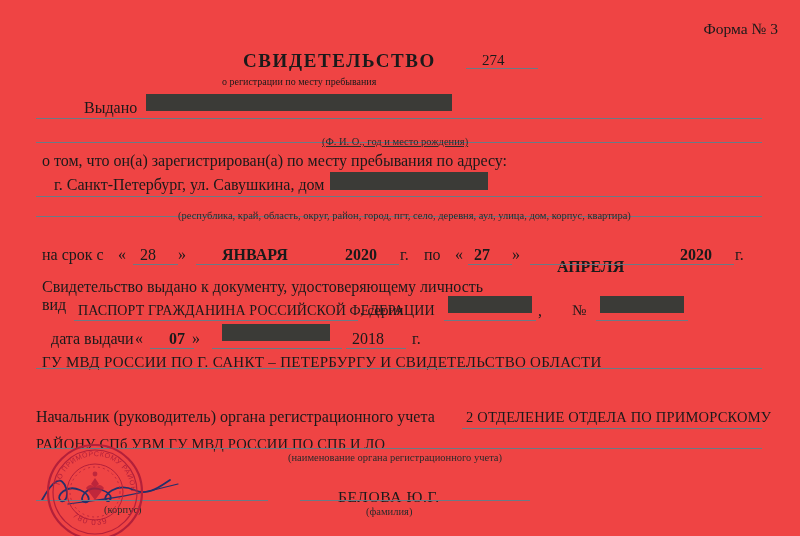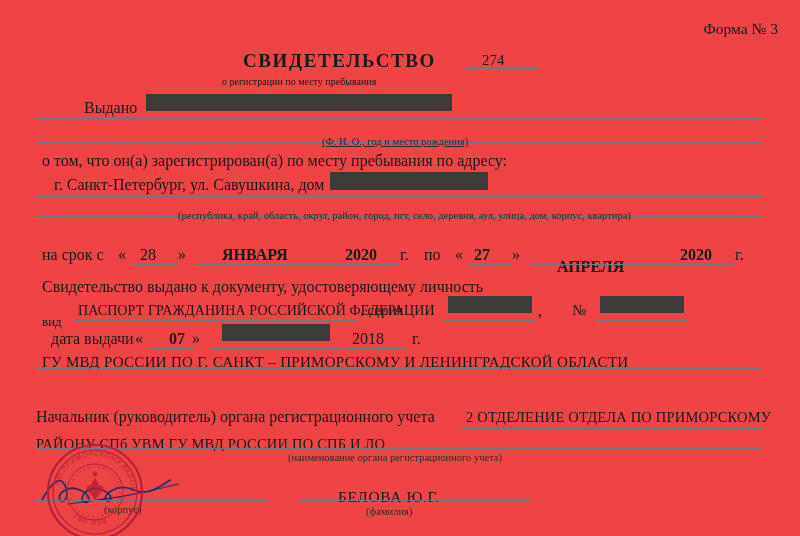--- a/index.html
+++ b/index.html
@@ -111,21 +111,21 @@
   #g1 { left: 400px; top: 246px; font-size: 16px; }
   #po { left: 424px; top: 246px; font-size: 16px; }
   #q3 { left: 455px; top: 246px; font-size: 16px; }
   #day-to { left: 474px; top: 246px; font-size: 16px; font-weight: 600; }
   #q4 { left: 512px; top: 246px; font-size: 16px; }
   #month-to { left: 557px; top: 258px; font-size: 16px; font-weight: 600; }
   #year-to { left: 680px; top: 246px; font-size: 16px; font-weight: 600; }
   #g2 { left: 735px; top: 246px; font-size: 16px; }
 
   #doc-line { left: 42px; top: 278px; font-size: 16px; }
-  #vid-label { left: 42px; top: 314px; font-size: 13px; }
+  #vid-label { left: 42px; top: 296px; font-size: 16px; }
   #vid-value { left: 78px; top: 303px; font-size: 14px; letter-spacing: .1px; }
   #seriya { left: 360px; top: 302px; font-size: 15px; }
   #comma { left: 538px; top: 302px; font-size: 16px; }
   #nomer { left: 572px; top: 302px; font-size: 15px; }
 
   #date-label { left: 42px; top: 330px; font-size: 16px; margin-left: 9px; }
   #q5 { left: 135px; top: 330px; font-size: 16px; }
   #issue-day { left: 169px; top: 330px; font-size: 16px; font-weight: 600; }
   #q6 { left: 192px; top: 330px; font-size: 16px; }
   #issue-year { left: 352px; top: 330px; font-size: 16px; }
@@ -226,21 +226,21 @@
   <div class="txt" id="q5">«</div>
   <div class="txt" id="issue-day">07</div>
   <div class="txt" id="q6">»</div>
   <div class="redact" style="left:222px; top:324px; width:108px; height:17px;"></div>
   <div class="txt" id="issue-year">2018</div>
   <div class="txt" id="g3">г.</div>
   <div class="line" style="left:150px; top:348px; width:44px;"></div>
   <div class="line" style="left:212px; top:348px; width:130px;"></div>
   <div class="line" style="left:346px; top:348px; width:60px;"></div>
 
-  <div class="txt" id="organ">ГУ  МВД  РОССИИ  ПО  Г. САНКТ – ПРИМОРСКОМУ  И  ЛЕНИНГРАДСКОЙ ОБЛАСТИ</div>
+  <div class="txt" id="organ">ГУ  МВД  РОССИИ  ПО  Г. САНКТ – ПЕТЕРБУРГУ  И  СВИДЕТЕЛЬСТВО ОБЛАСТИ</div>
   <div class="line" style="left:36px; top:368px; width:726px;"></div>
 
   <div class="txt" id="chief-label">Начальник (руководитель) органа регистрационного учета</div>
   <div class="txt" id="chief-org1">2 ОТДЕЛЕНИЕ ОТДЕЛА  ПО ПРИМОРСКОМУ</div>
   <div class="line" style="left:462px; top:428px; width:300px;"></div>
   <div class="txt" id="chief-org2">РАЙОНУ СПб УВМ  ГУ  МВД  РОССИИ  ПО СПБ  И  ЛО</div>
   <div class="line" style="left:36px; top:448px; width:726px;"></div>
   <div class="txt small" id="chief-caption">(наименование органа регистрационного учета)</div>
 
   <svg class="abs" id="signature" viewBox="0 0 150 40">

